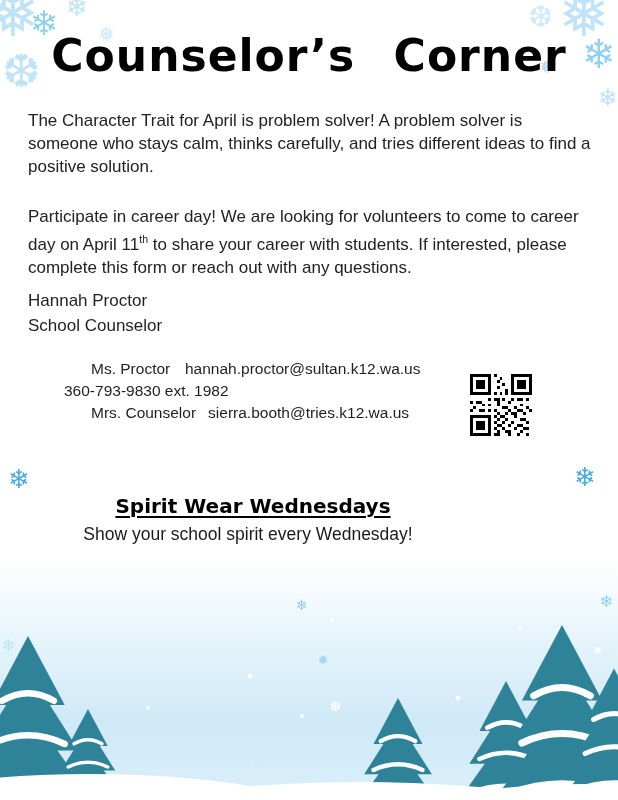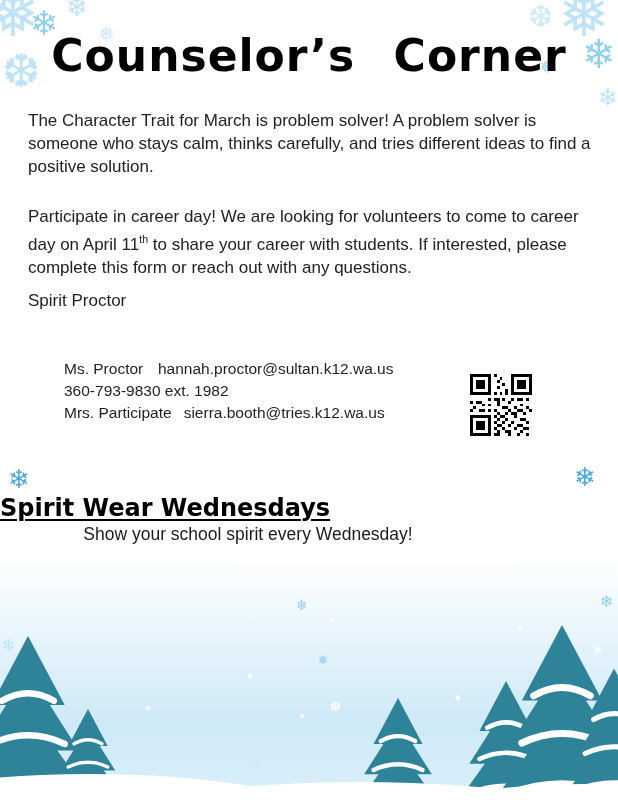--- a/index.html
+++ b/index.html
@@ -13,26 +13,26 @@
          letter-spacing:1px;word-spacing:22px;z-index:3;}
 
   .para{position:absolute;left:28px;width:566px;font-size:17px;line-height:23px;color:#222;z-index:3;}
   .para-1{top:92px;}
   .para-2{top:188px;}
   .para sup{font-size:0.62em;vertical-align:super;}
 
   .signature{position:absolute;left:28px;top:288px;font-size:17px;line-height:25px;z-index:3;}
 
   .contacts{position:absolute;left:64px;top:358px;font-size:15.5px;line-height:22px;z-index:3;}
-  .contact-name{display:inline-block;min-width:82px;margin-right:12px;}
+  .contact-name{display:inline-block;min-width:82px;margin-right:12px;margin-left:27px;}
 
   .qr{position:absolute;left:470px;top:374px;width:62px;height:62px;z-index:3;}
 
-  .spirit-heading{position:absolute;top:494px;left:0;width:506px;text-align:left;
-         font-family:"DejaVu Sans",sans-serif;font-weight:800;font-size:24px;color:#000;
+  .spirit-heading{position:absolute;top:494px;left:0;width:506px;text-align:center;
+         font-family:"DejaVu Sans",sans-serif;font-weight:800;font-size:20px;color:#000;
          text-decoration:underline;text-decoration-thickness:2px;text-underline-offset:3px;z-index:3;}
   .spirit-sub{position:absolute;top:524px;left:0;width:496px;text-align:center;font-size:17.5px;color:#1b1b1b;z-index:3;}
 
   .scene{position:absolute;left:0;top:558px;width:618px;height:242px;
          background:linear-gradient(180deg,#ffffff 0%,#eaf6fc 28%,#cfe9f7 68%,#daeffb 100%);}
   .scene svg{position:absolute;left:0;bottom:0;z-index:0;}
 </style>
 </head>
 <body>
 
@@ -48,35 +48,36 @@
   <span class="flake" style="left:582px;top:34px;font-size:40px;color:#8ed0f0;">❄</span>
   <span class="flake" style="left:528px;top:2px;font-size:30px;color:#cfeaf9;">❆</span>
   <span class="flake" style="left:598px;top:86px;font-size:24px;color:#bfe4f7;">❄</span>
   <span class="flake" style="left:540px;top:58px;font-size:18px;color:#9fd6f1;">❅</span>
 
   <span class="flake" style="left:8px;top:466px;font-size:26px;color:#49a8dd;">❄</span>
   <span class="flake" style="left:574px;top:464px;font-size:26px;color:#49a8dd;">❄</span>
 
   <div class="title">Counselor’s Corner</div>
 
-  <p class="para para-1">The Character Trait for March is problem solver! A problem solver is someone who stays calm, thinks carefully, and tries different ideas to find a positive solution.</p>
+  <p class="para para-1">The Character Trait for April is problem solver! A problem solver is someone who stays calm, thinks carefully, and tries different ideas to find a positive solution.</p>
 
   <p class="para para-2"><span>Participate in career day! We are looking for volunteers to come to career day on April 11</span><sup>th</sup><span> to share your career with students. If interested, please complete this form or reach out with any questions.</span></p>
 
   <div class="signature">
-    <div>Spirit Proctor</div>
+    <div>Hannah Proctor</div>
+    <div>School Counselor</div>
   </div>
 
   <div class="contacts">
     <div>
       <span class="contact-name">Ms. Proctor</span><span>hannah.proctor@sultan.k12.wa.us</span>
     </div>
     <div>360-793-9830 ext. 1982</div>
     <div>
-      <span class="contact-name">Mrs. Participate</span><span>sierra.booth@tries.k12.wa.us</span>
+      <span class="contact-name">Mrs. Counselor</span><span>sierra.booth@tries.k12.wa.us</span>
     </div>
   </div>
 
   <svg class="qr" viewBox="0 0 21 21" shape-rendering="crispEdges">
     <rect width="21" height="21" fill="#ffffff"></rect>
     <g fill="#000000">
       <rect x="0" y="0" width="7" height="7"></rect>
         <rect x="14" y="0" width="7" height="7"></rect>
         <rect x="0" y="14" width="7" height="7"></rect>
     </g>

